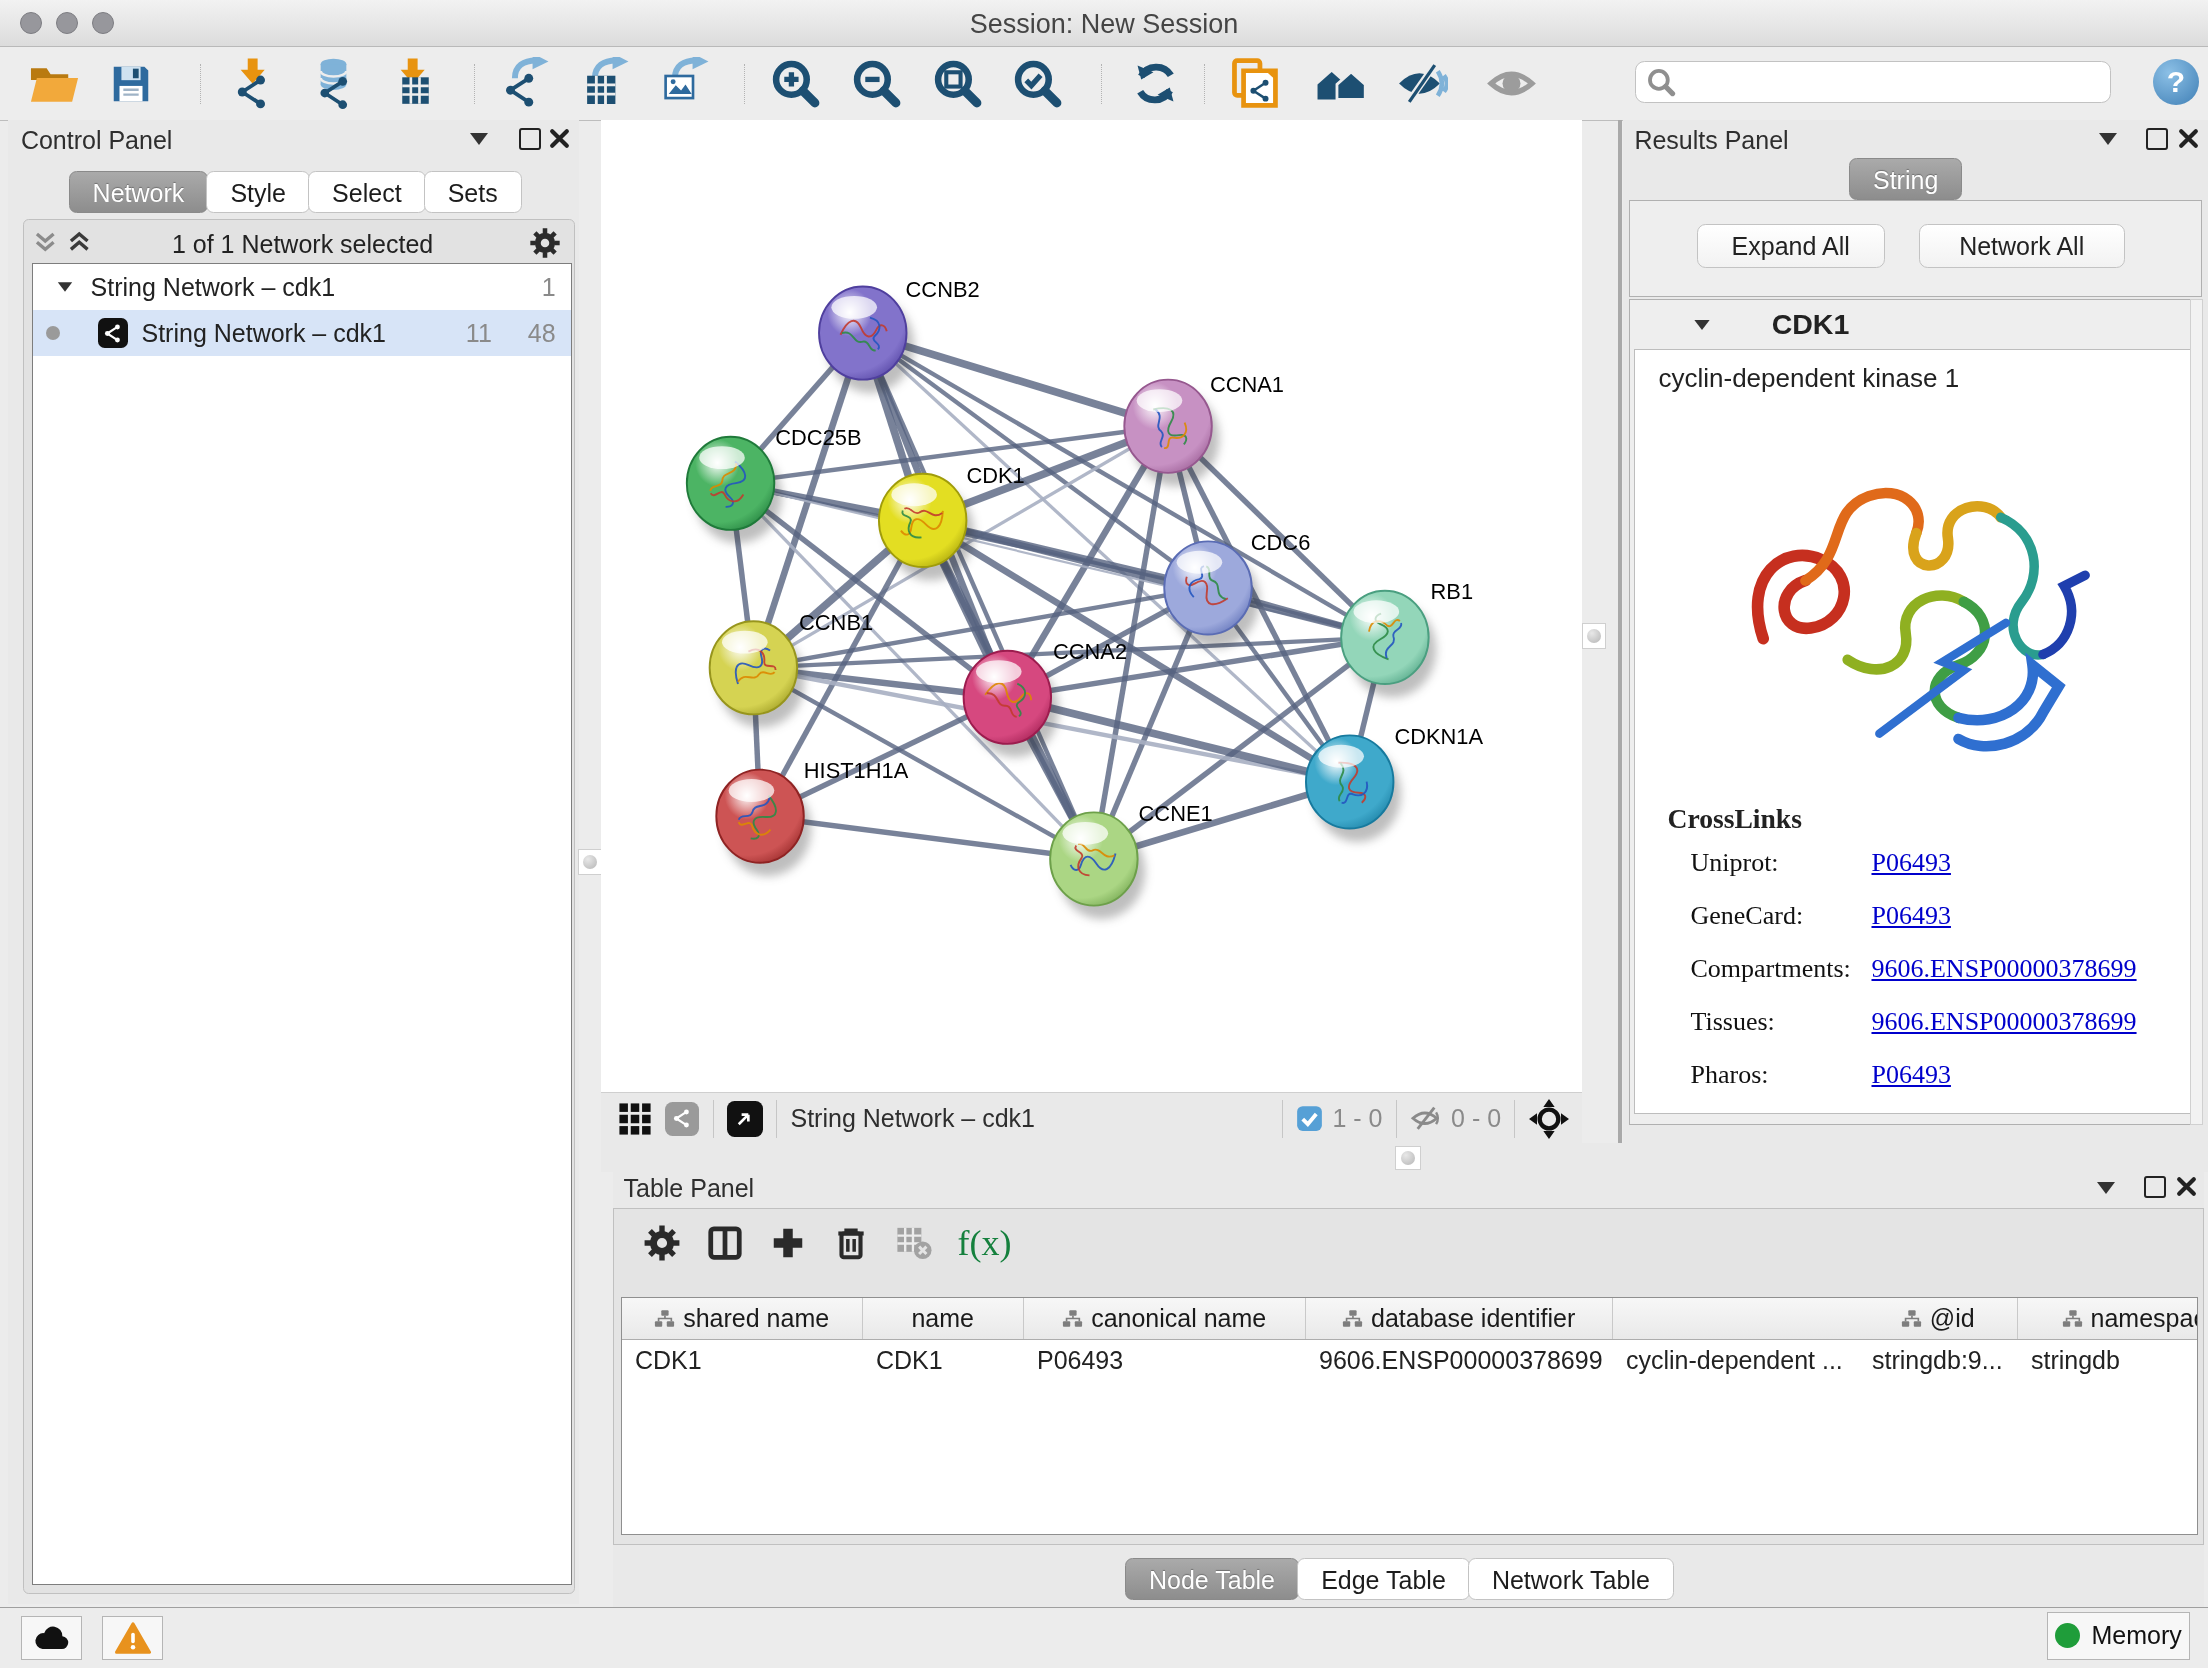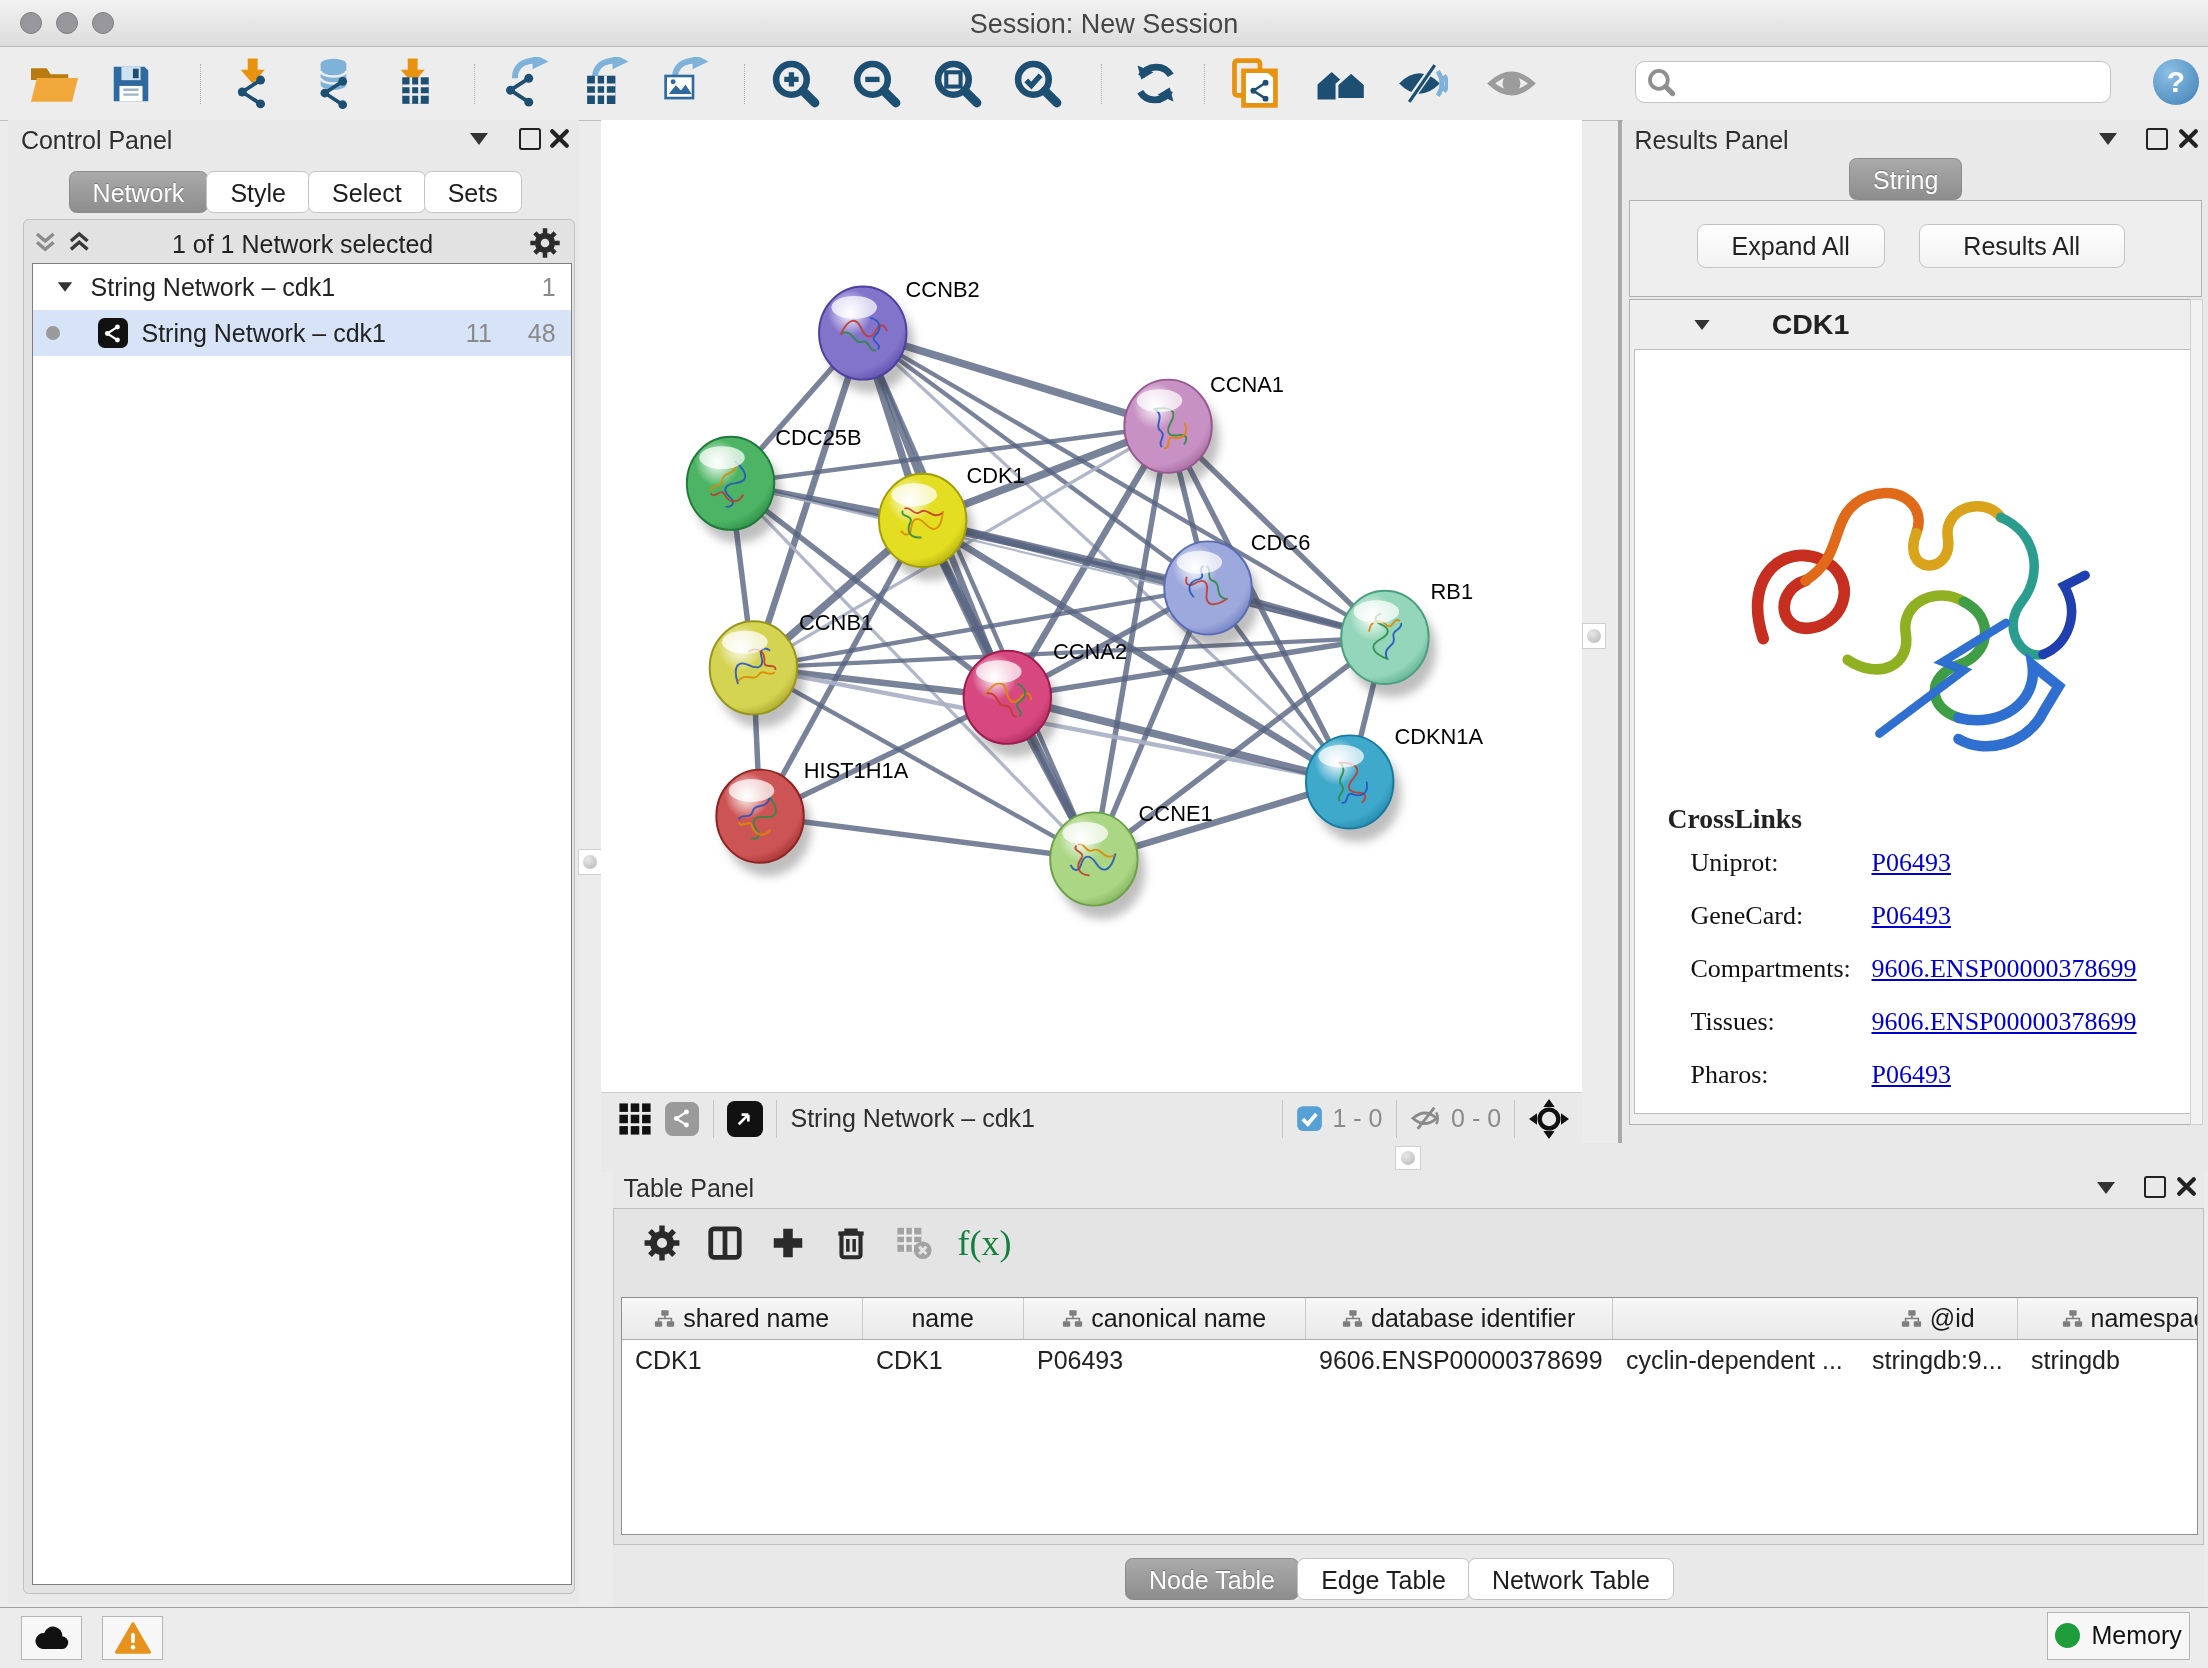--- a/index.html
+++ b/index.html
@@ -637,29 +637,30 @@
   <span class="abs caret" style="left:476px;top:13.3px"></span>
   <span class="abs floatbox" style="left:523px;top:7.6px"></span>
   <svg class="abs" style="left:554px;top:6.7px;color:#222" width="23" height="23" viewBox="0 0 22 22">
       <use href="#closeic"></use>
     </svg>
 
   <span class="abs tab sel" style="left:226px;top:38px;z-index:2">String</span>
 
   <div class="abs rbox" style="left:5.7px;top:80px;width:571px;height:95px">
     <span class="abs btn" style="left:67px;top:23px;width:186px">Expand All</span>
-    <span class="abs btn" style="left:289px;top:23px;width:204px">Results All</span>
+    <span class="abs btn" style="left:289px;top:23px;width:204px">Network All</span>
   </div>
 
   <div class="abs rbox" style="left:5.7px;top:179px;width:571px;height:824px">
     <div style="height:49px;display:flex;align-items:center">
       <span class="caret" style="margin-left:63px;transform:scale(.85)"></span>
       <span style="margin-left:61px;font-size:28.5px;font-weight:bold">CDK1</span>
     </div>
     <div style="margin:0 4.8px;background:#fff;border:1px solid #bdbdbd;height:765px;box-sizing:border-box;position:relative">
+      <div style="padding:13.3px 0 0 23px;font-size:26px">cyclin-dependent kinase 1</div>
       <svg class="abs" style="left:86px;top:67px" width="380" height="380" viewBox="0 0 360 360">
         <g fill="none" stroke-linecap="round">
           <path d="M40 210 C20 150 60 120 95 135 C130 150 120 195 85 200 C55 204 50 165 80 155" stroke="#c62f1f" stroke-width="11"></path>
           <path d="M80 155 C120 130 100 90 140 75 C170 64 195 85 185 110" stroke="#e06a1a" stroke-width="10"></path>
           <path d="M185 110 C170 150 220 150 215 115 C210 85 250 75 265 95" stroke="#d9a31b" stroke-width="10"></path>
           <path d="M120 230 C150 250 180 235 175 205 C170 175 205 160 230 175" stroke="#8fb021" stroke-width="10"></path>
           <path d="M230 175 C260 190 255 225 225 235 C195 245 195 275 225 285" stroke="#3f9e45" stroke-width="10"></path>
           <path d="M265 95 C300 110 305 150 285 175 C265 200 285 230 305 225" stroke="#2a9d8f" stroke-width="9"></path>
           <path d="M225 285 C265 295 300 270 295 235 L320 255 L305 280 C290 310 250 320 225 305" stroke="#2f6fd0" stroke-width="10"></path>
           <path d="M305 225 C330 215 340 185 325 160 L345 150" stroke="#1f3fae" stroke-width="9"></path>

